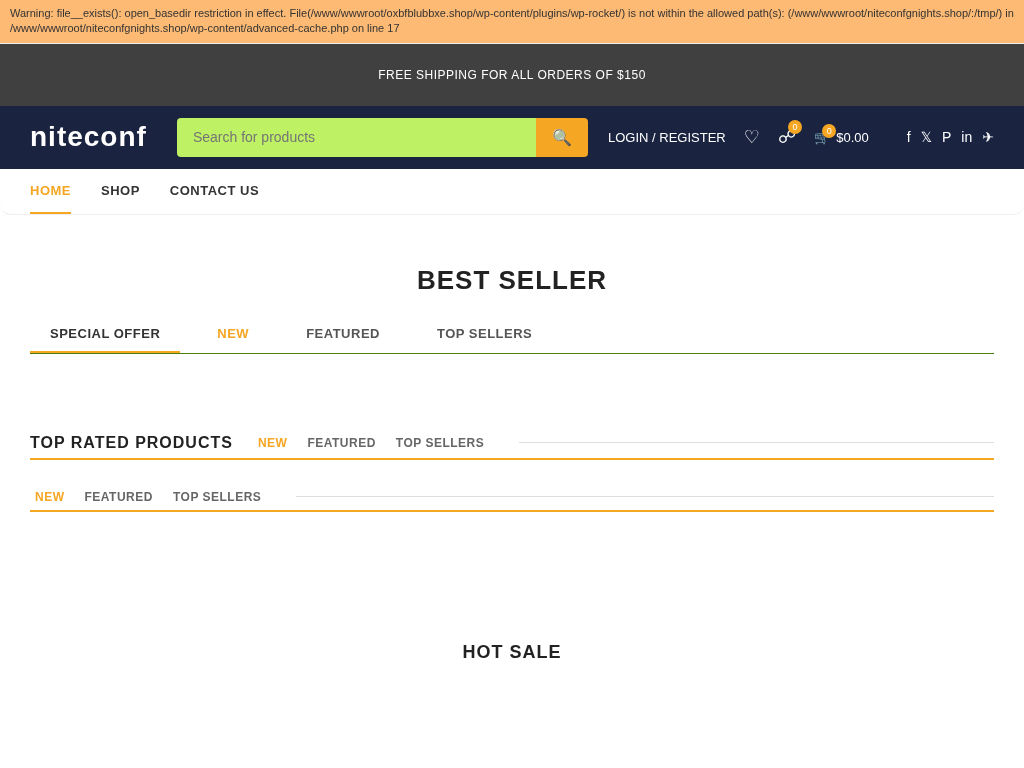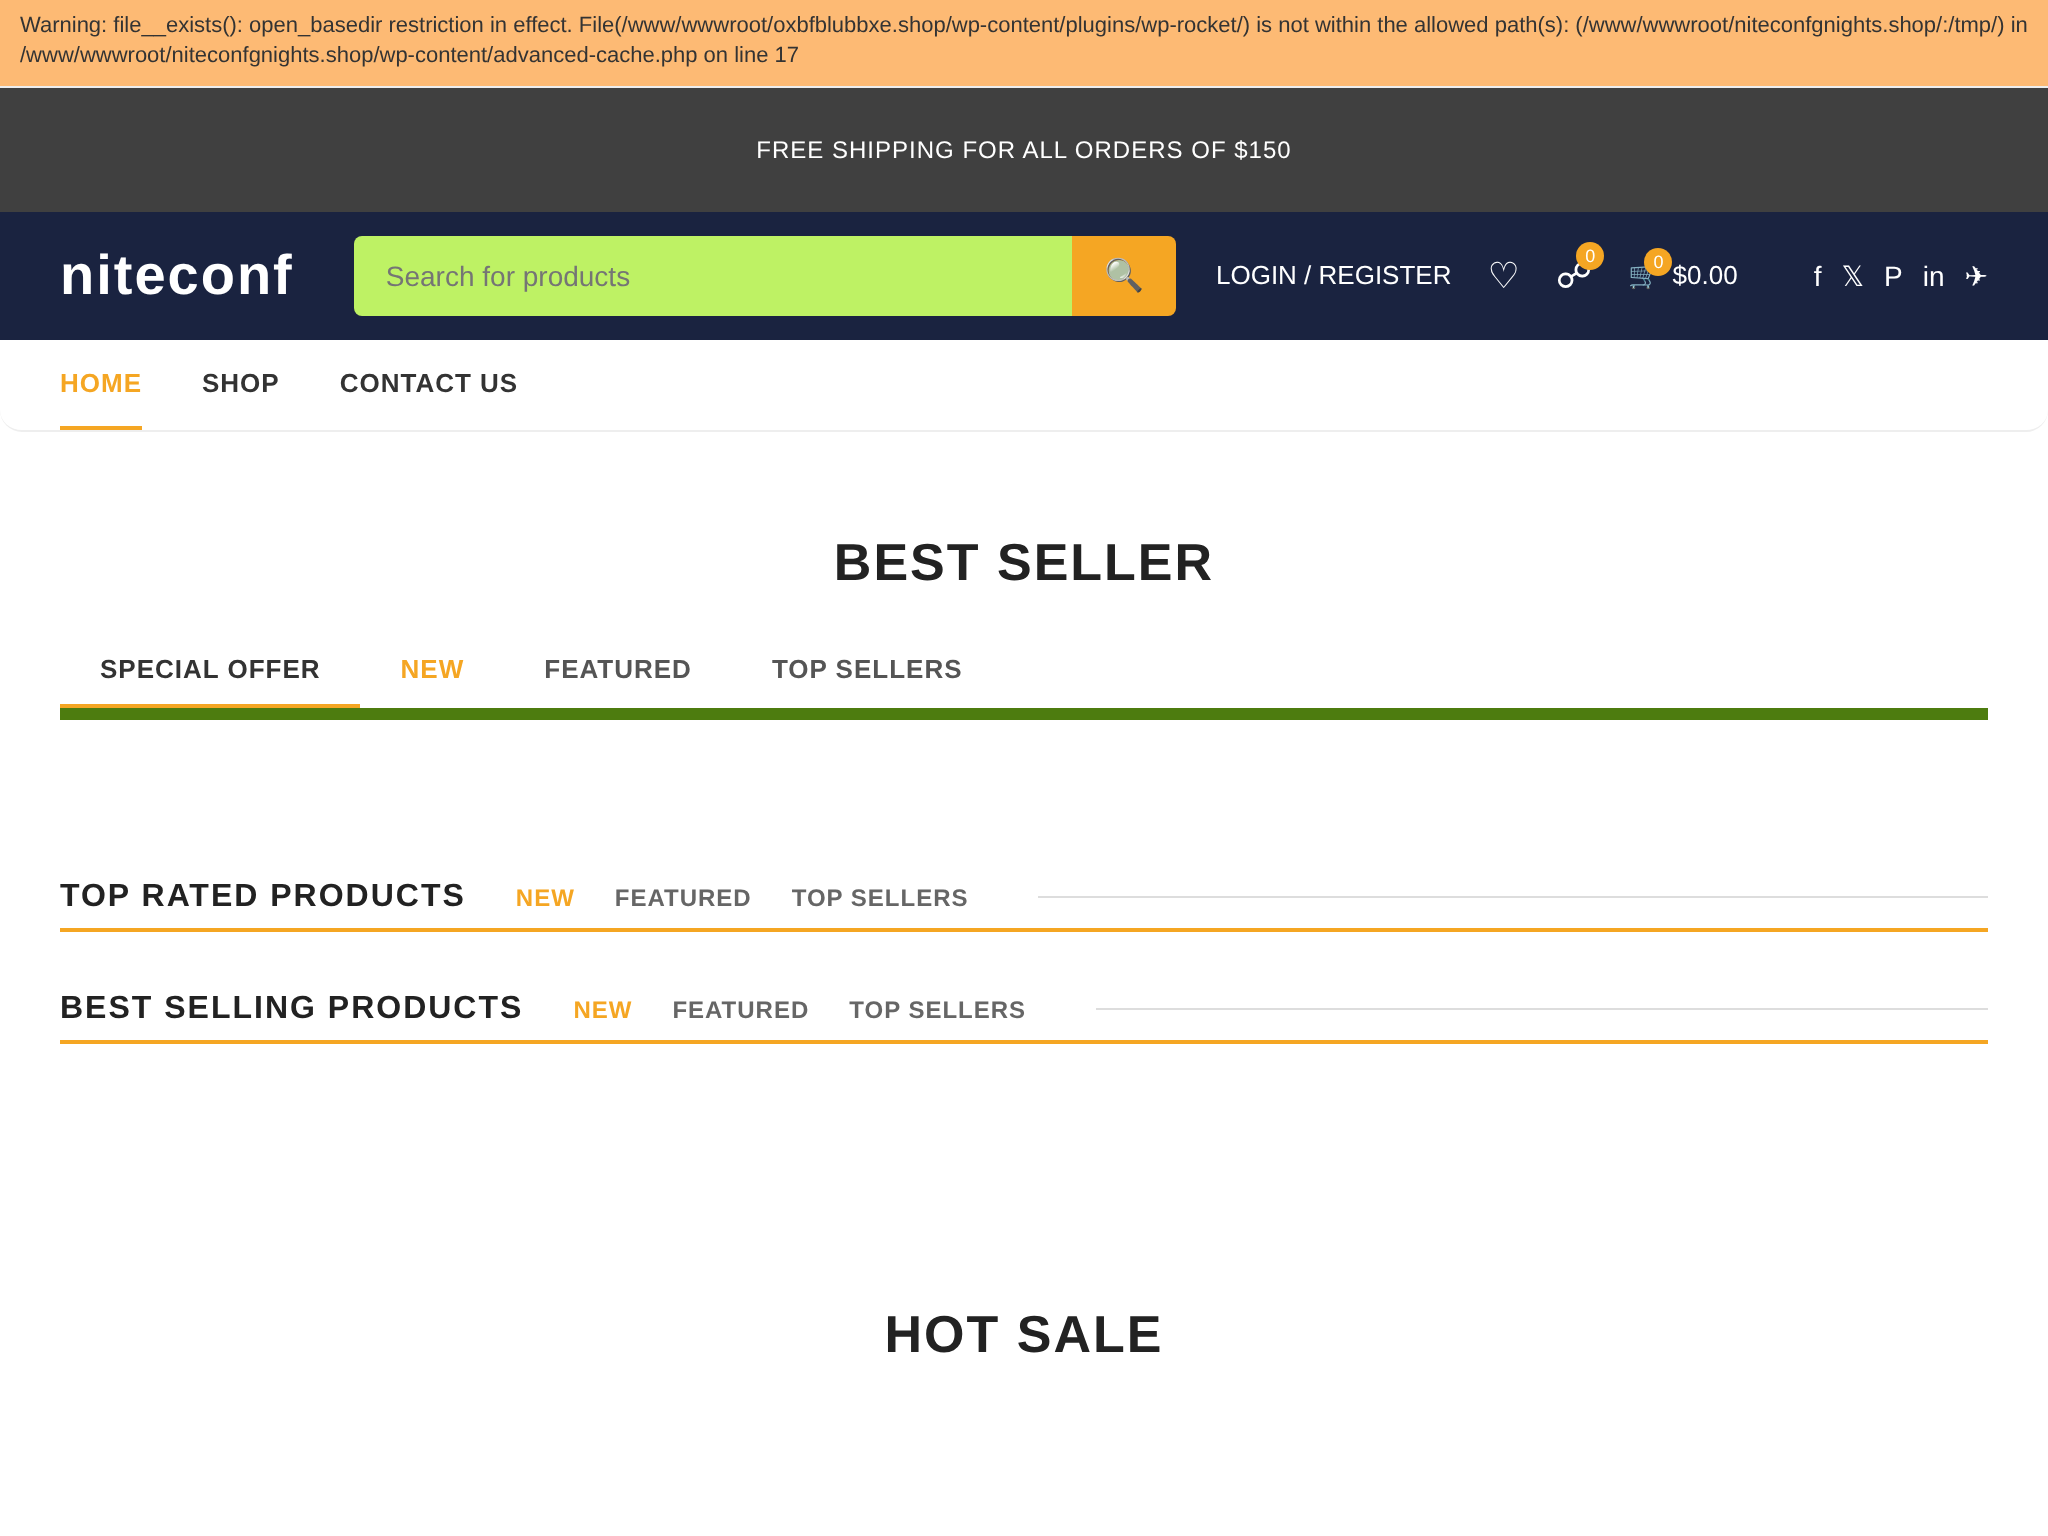--- a/index.html
+++ b/index.html
@@ -155,23 +155,23 @@
       font-weight: 700;
       letter-spacing: 1px;
       margin: 30px 0 20px;
       color: #222;
     }
 
     
     .tabs-container {
       display: flex;
       align-items: center;
-      gap: 0;
+      gap: 17px;
       margin-bottom: 10px;
-      border-bottom: 6px solid #4d7c0f;
+      border-bottom: 1px solid #4d7c0f;
     }
     .tab-item {
       font-size: 13px;
       font-weight: 600;
       padding: 10px 20px;
       cursor: pointer;
       color: #555;
       letter-spacing: 0.5px;
       border-bottom: 2px solid transparent;
       text-transform: uppercase;
@@ -228,21 +228,21 @@
     }
     .section-underline {
       height: 2px;
       background: #f5a623;
       width: 100%;
       margin-top: 6px;
     }
 
     .hot-sale-title {
       text-align: center;
-      font-size: 26px;
+      font-size: 18px;
       font-weight: 700;
       letter-spacing: 1px;
       margin: 40px 0 20px;
       color: #222;
     }
   </style>
 </head>
 <body>
 
 <div class="warning-bar">
@@ -320,21 +320,20 @@
         <span class="section-tab">FEATURED</span>
         <span class="section-tab">TOP SELLERS</span>
       </div>
       <div class="section-divider"></div>
     </div>
     <div class="section-underline"></div>
   </div>
 
   <div class="section-block">
     <div class="section-header">
-      <span class="section-label">BEST SELLING PRODUCTS</span>
       <div class="section-tabs">
         <span class="section-tab highlight">NEW</span>
         <span class="section-tab">FEATURED</span>
         <span class="section-tab">TOP SELLERS</span>
       </div>
       <div class="section-divider"></div>
     </div>
     <div class="section-underline"></div>
   </div>
 

